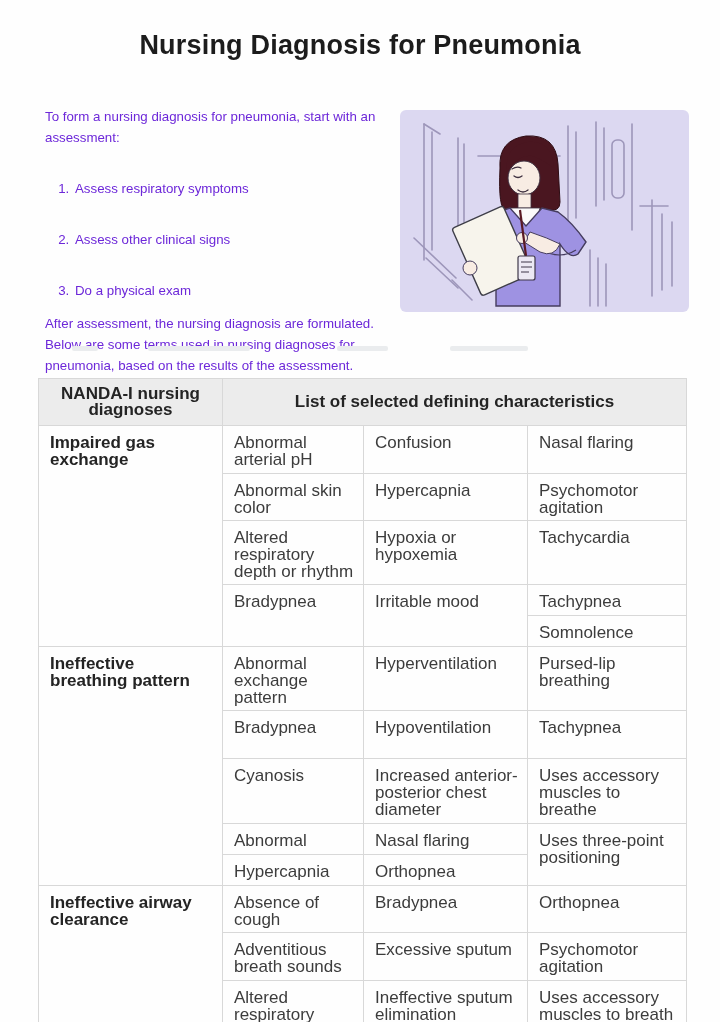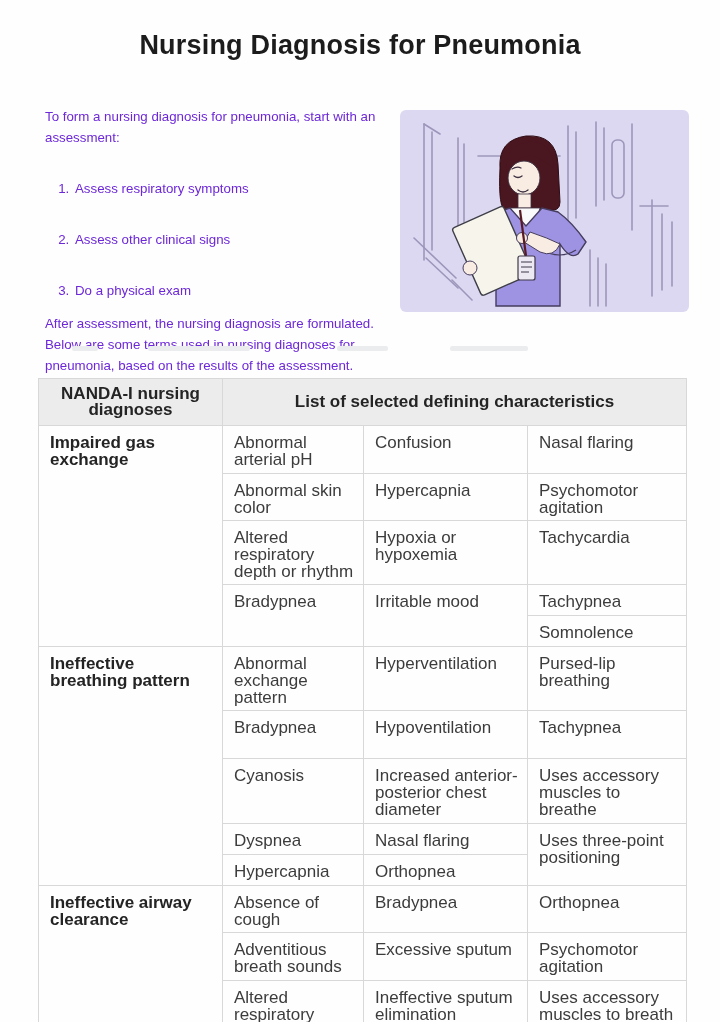--- a/index.html
+++ b/index.html
@@ -187,21 +187,21 @@
           <td>Bradypnea</td>
           <td>Hypoventilation</td>
           <td>Tachypnea</td>
         </tr>
         <tr class="rh65">
           <td>Cyanosis</td>
           <td>Increased anterior-posterior chest diameter</td>
           <td>Uses accessory muscles to breathe</td>
         </tr>
         <tr class="rh31">
-          <td>Dyspnea</td>
+          <td>Abnormal</td>
           <td>Nasal flaring</td>
           <td rowspan="2">Uses three-point positioning</td>
         </tr>
         <tr class="rh31">
           <td>Hypercapnia</td>
           <td>Orthopnea</td>
         </tr>
 
         <tr class="rh31">
           <td class="diag" rowspan="3">Ineffective airway clearance</td>

